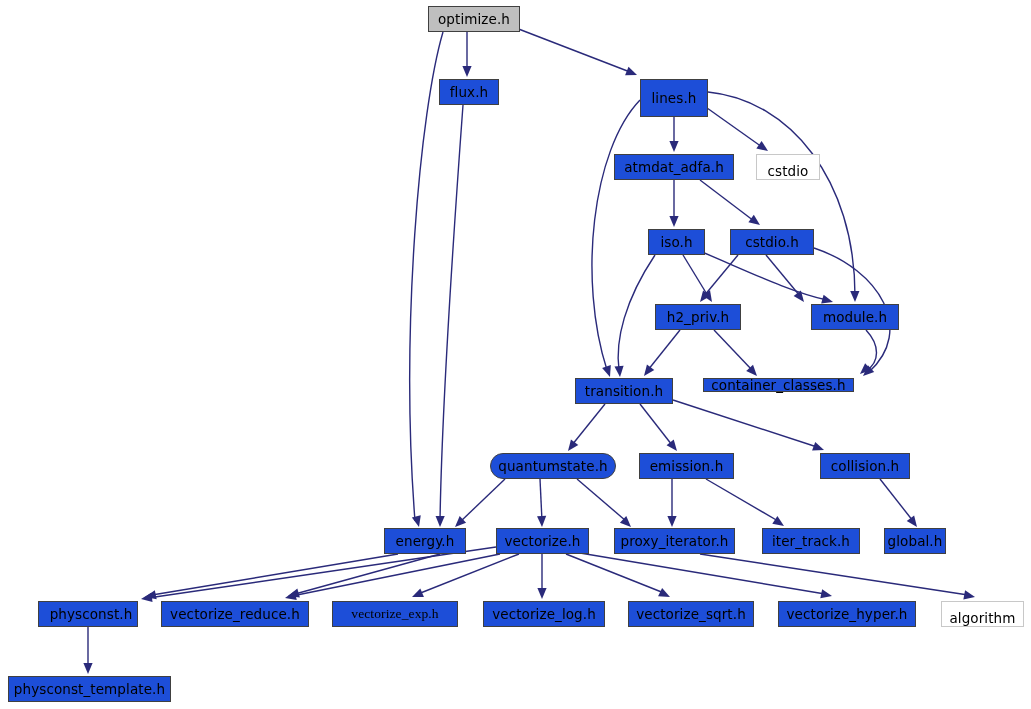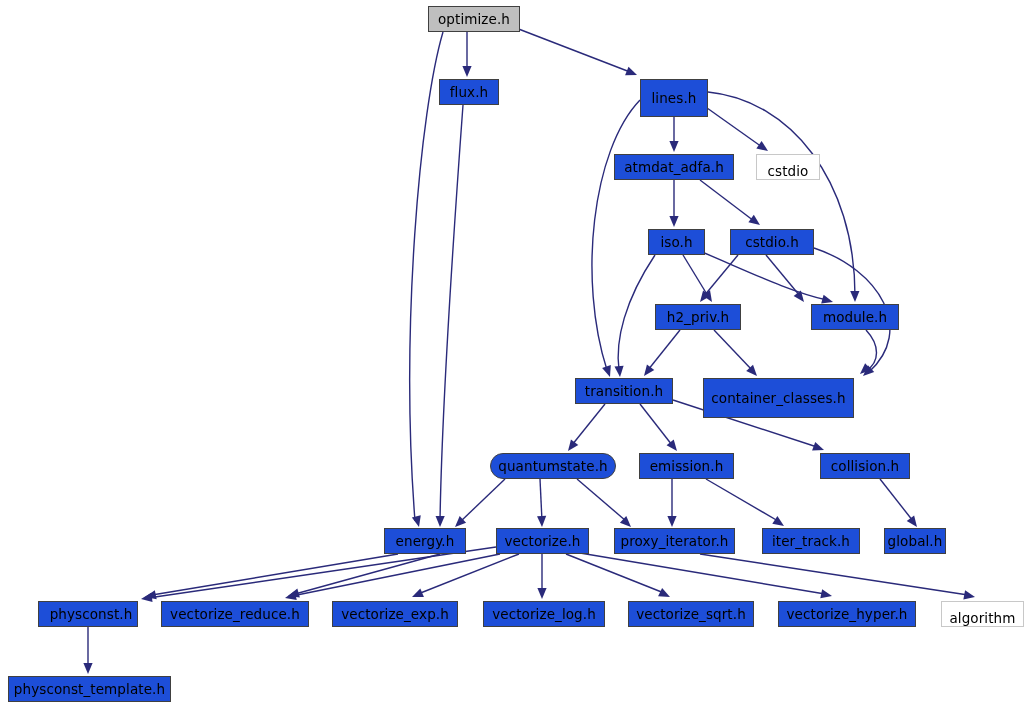--- a/index.html
+++ b/index.html
@@ -118,21 +118,21 @@
     </div>
     <div class="node" style="left: 655px; top: 304px; width: 86px; height: 26px;">
       <span>h2_priv.h</span>
     </div>
     <div class="node" style="left: 811px; top: 304px; width: 88px; height: 26px;">
       <span>module.h</span>
     </div>
     <div class="node" style="left: 575px; top: 378px; width: 98px; height: 26px;">
       <span>transition.h</span>
     </div>
-    <div class="node" style="left: 703px; top: 378px; width: 151px; height: 40px;">
+    <div class="node" style="left: 703px; top: 378px; width: 151px; height: 14px;">
       <span>container_classes.h</span>
     </div>
     <div class="node" style="left: 490px; top: 453px; width: 126px; height: 26px; border-radius: 13px;">
       <span>quantumstate.h</span>
     </div>
     <div class="node" style="left: 639px; top: 453px; width: 95px; height: 26px;">
       <span>emission.h</span>
     </div>
     <div class="node" style="left: 820px; top: 453px; width: 90px; height: 26px;">
       <span>collision.h</span>
@@ -151,21 +151,21 @@
     </div>
     <div class="node" style="left: 884px; top: 528px; width: 62px; height: 26px;">
       <span>global.h</span>
     </div>
     <div class="node" style="left: 38px; top: 601px; width: 100px; height: 26px; padding-left: 6px;">
       <span>physconst.h</span>
     </div>
     <div class="node" style="left: 161px; top: 601px; width: 148px; height: 26px;">
       <span>vectorize_reduce.h</span>
     </div>
-    <div class="node" style="left: 332px; top: 601px; width: 126px; height: 26px;">
+    <div class="node" style="left: 332px; top: 601px; width: 126px; height: 26px; font-family: Liberation Serif, serif;">
       <span>vectorize_exp.h</span>
     </div>
     <div class="node" style="left: 483px; top: 601px; width: 122px; height: 26px;">
       <span>vectorize_log.h</span>
     </div>
     <div class="node" style="left: 628px; top: 601px; width: 126px; height: 26px;">
       <span>vectorize_sqrt.h</span>
     </div>
     <div class="node" style="left: 778px; top: 601px; width: 138px; height: 26px;">
       <span>vectorize_hyper.h</span>

